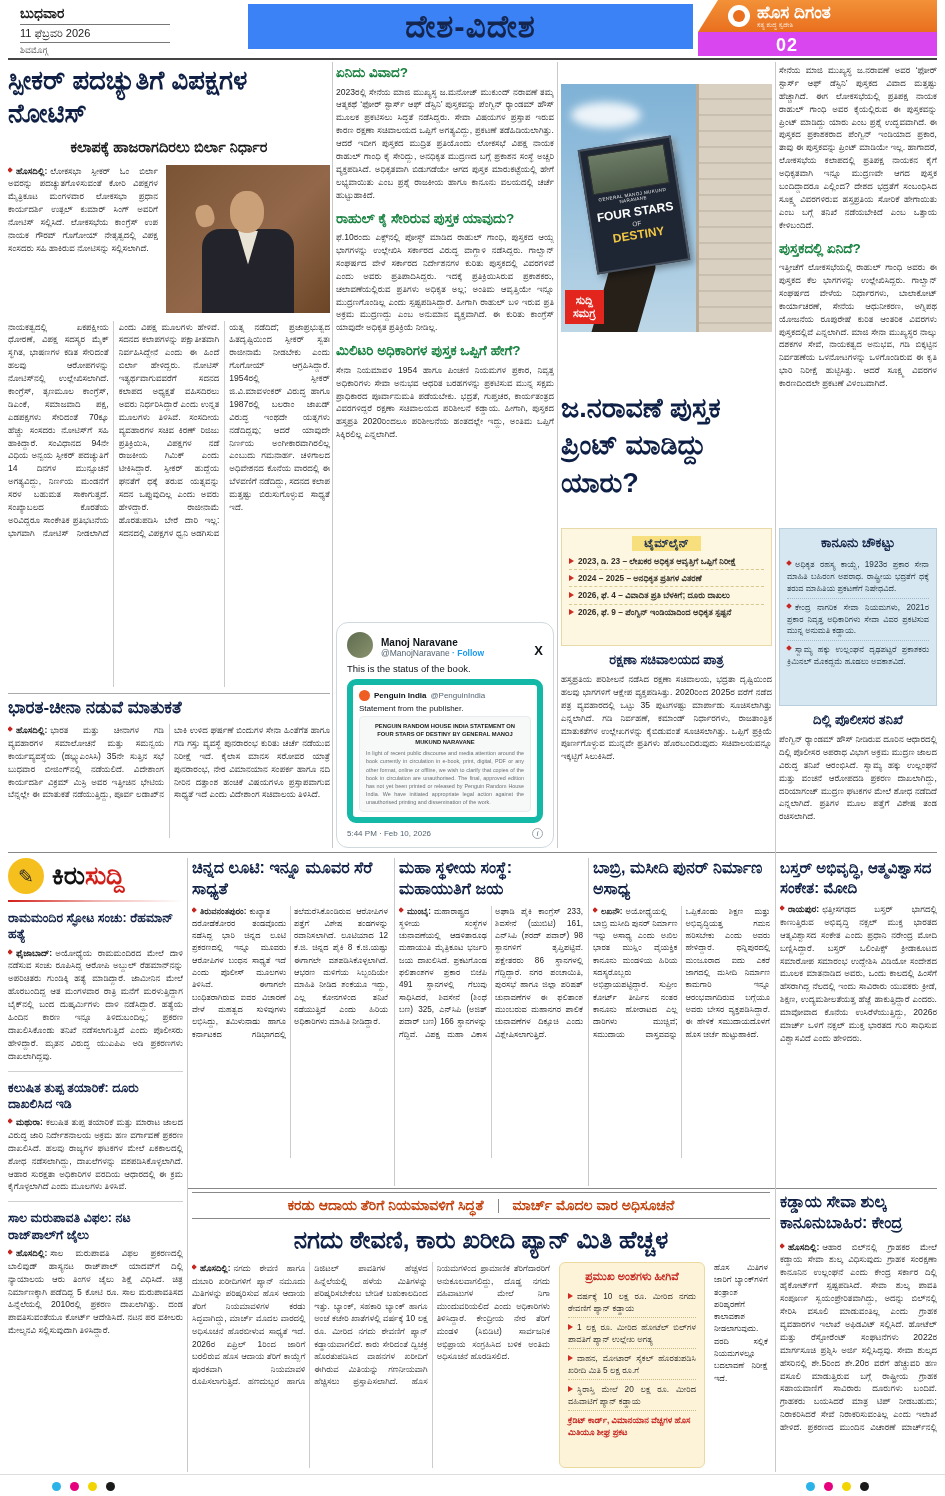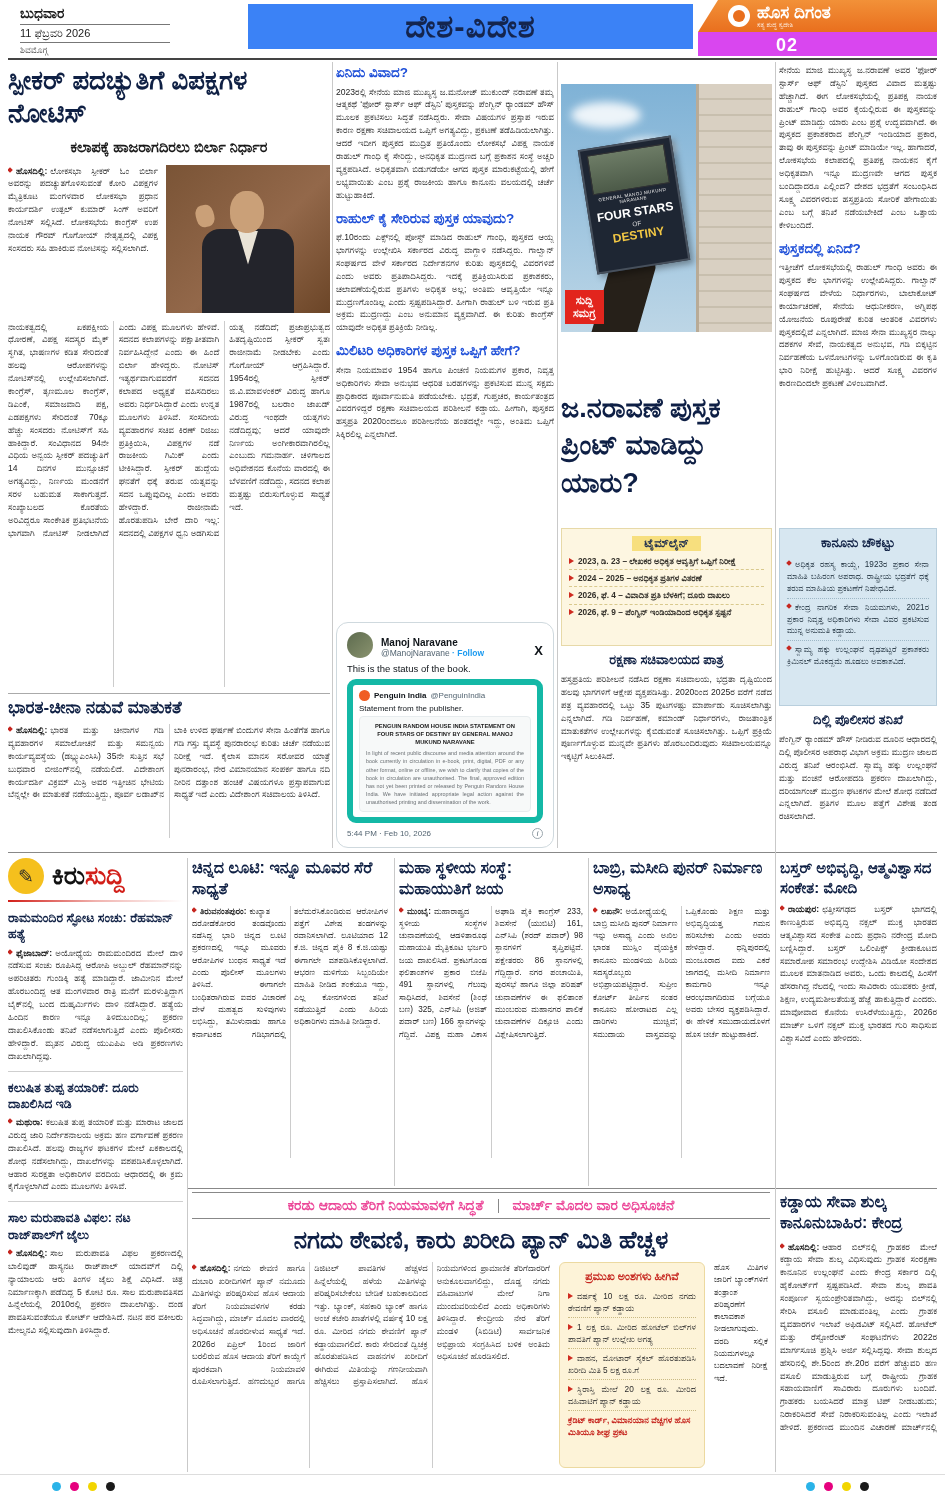--- a/index.html
+++ b/index.html
@@ -22,21 +22,21 @@
   .logo-name { font-size:17px; font-weight:800; line-height:1; }
   .logo-tag { font-size:6.5px; opacity:.9; }
   .hdr-pagebar { left:698px; top:32px; width:239px; height:24px; background:#d946ef; color:#fff; display:flex; align-items:flex-end; }
   .hdr-pageno { font-size:18px; font-weight:800; padding-left:78px; letter-spacing:1px; }
   .hr { background:#444; }
 
   
   .body-txt { font-size:8.6px; line-height:1.5; text-align:justify; color:#1d1d1d; overflow:hidden; }
   .dl { font-weight:bold; margin-right:3px; }
   .mk { display:inline-block; width:4px; height:4px; background:#c6261f; transform:rotate(45deg); margin-right:4px; vertical-align:2px; }
-  .qhead { font-size:13.5px; font-weight:800; color:#1d4ed8; line-height:1.3; margin:8px 0 4px; }
+  .qhead { font-size:13.5px; font-weight:800; color:#15803d; line-height:1.3; margin:8px 0 4px; }
   .chead { font-size:13px; font-weight:800; color:#0f2044; text-align:center; margin-bottom:5px; }
   .story-head { font-weight:800; color:#0f2044; line-height:1.3; }
 
   
   .lead { left:8px; top:64px; width:322px; height:628px; overflow:hidden; }
   .lead-headline { font-size:26px; font-weight:800; color:#0f2044; line-height:1.28; }
   .lead-sub { font-size:14.5px; font-weight:800; color:#1a1a1a; text-align:center; margin:8px 0 9px; }
   .lead-row { display:flex; gap:8px; height:148px; }
   .lead-intro { width:150px; }
   .speaker-photo { width:164px; height:148px; background:linear-gradient(135deg,#7a5436,#93684a 55%,#6b4527); position:relative; overflow:hidden; flex:0 0 auto; }
@@ -124,21 +124,21 @@
   .maha { left:399px; top:858px; width:184px; height:326px; }
   .babri { left:593px; top:858px; width:177px; height:326px; }
   .bastar { left:780px; top:858px; width:157px; height:326px; }
   .story .head2 { font-size:16px; margin-bottom:6px; }
   .story .head3 { font-size:15px; margin-bottom:6px; }
   .twocol { column-count:2; column-gap:8px; column-rule:1px solid #ccc; height:252px; font-size:8.2px; }
 
   
   .tax { left:192px; top:1192px; width:578px; height:280px; overflow:hidden; }
   .kicker { display:flex; align-items:center; justify-content:center; gap:14px; border-top:1px solid #888; border-bottom:1px solid #888; padding:4px 0; }
-  .kicker .k1, .kicker .k2 { font-size:14px; font-weight:800; color:#ec4899; }
+  .kicker .k1, .kicker .k2 { font-size:14px; font-weight:800; color:#c2410c; }
   .kicker .kd { width:1px; height:14px; background:#888; }
   .tax-headline { font-size:24px; font-weight:800; color:#0e1f45; text-align:center; padding:7px 0 8px; }
   .tax-row { display:flex; gap:9px; height:206px; }
   .tax-main { width:358px; column-count:3; column-gap:9px; column-rule:1px solid #ccc; font-size:8.4px; }
   .tax-box { width:146px; background:#fdf3d8; border:1px solid #ecd9a0; border-radius:6px; padding:7px 8px; overflow:hidden; }
   .tax-box-title { font-size:11px; font-weight:800; color:#c6261f; text-align:center; margin-bottom:4px; }
   .tax-bullet { font-size:8.3px; line-height:1.45; color:#2c2c2c; text-align:justify; padding:3px 0; border-bottom:1px dotted #c9b983; }
   .tax-bullet .tl-arrow { float:left; margin:3px 4px 0 0; }
   .tax-note { font-size:8.3px; font-weight:bold; color:#c6261f; padding-top:4px; line-height:1.4; }
   .tax-side { width:54px; font-size:8.2px; }

